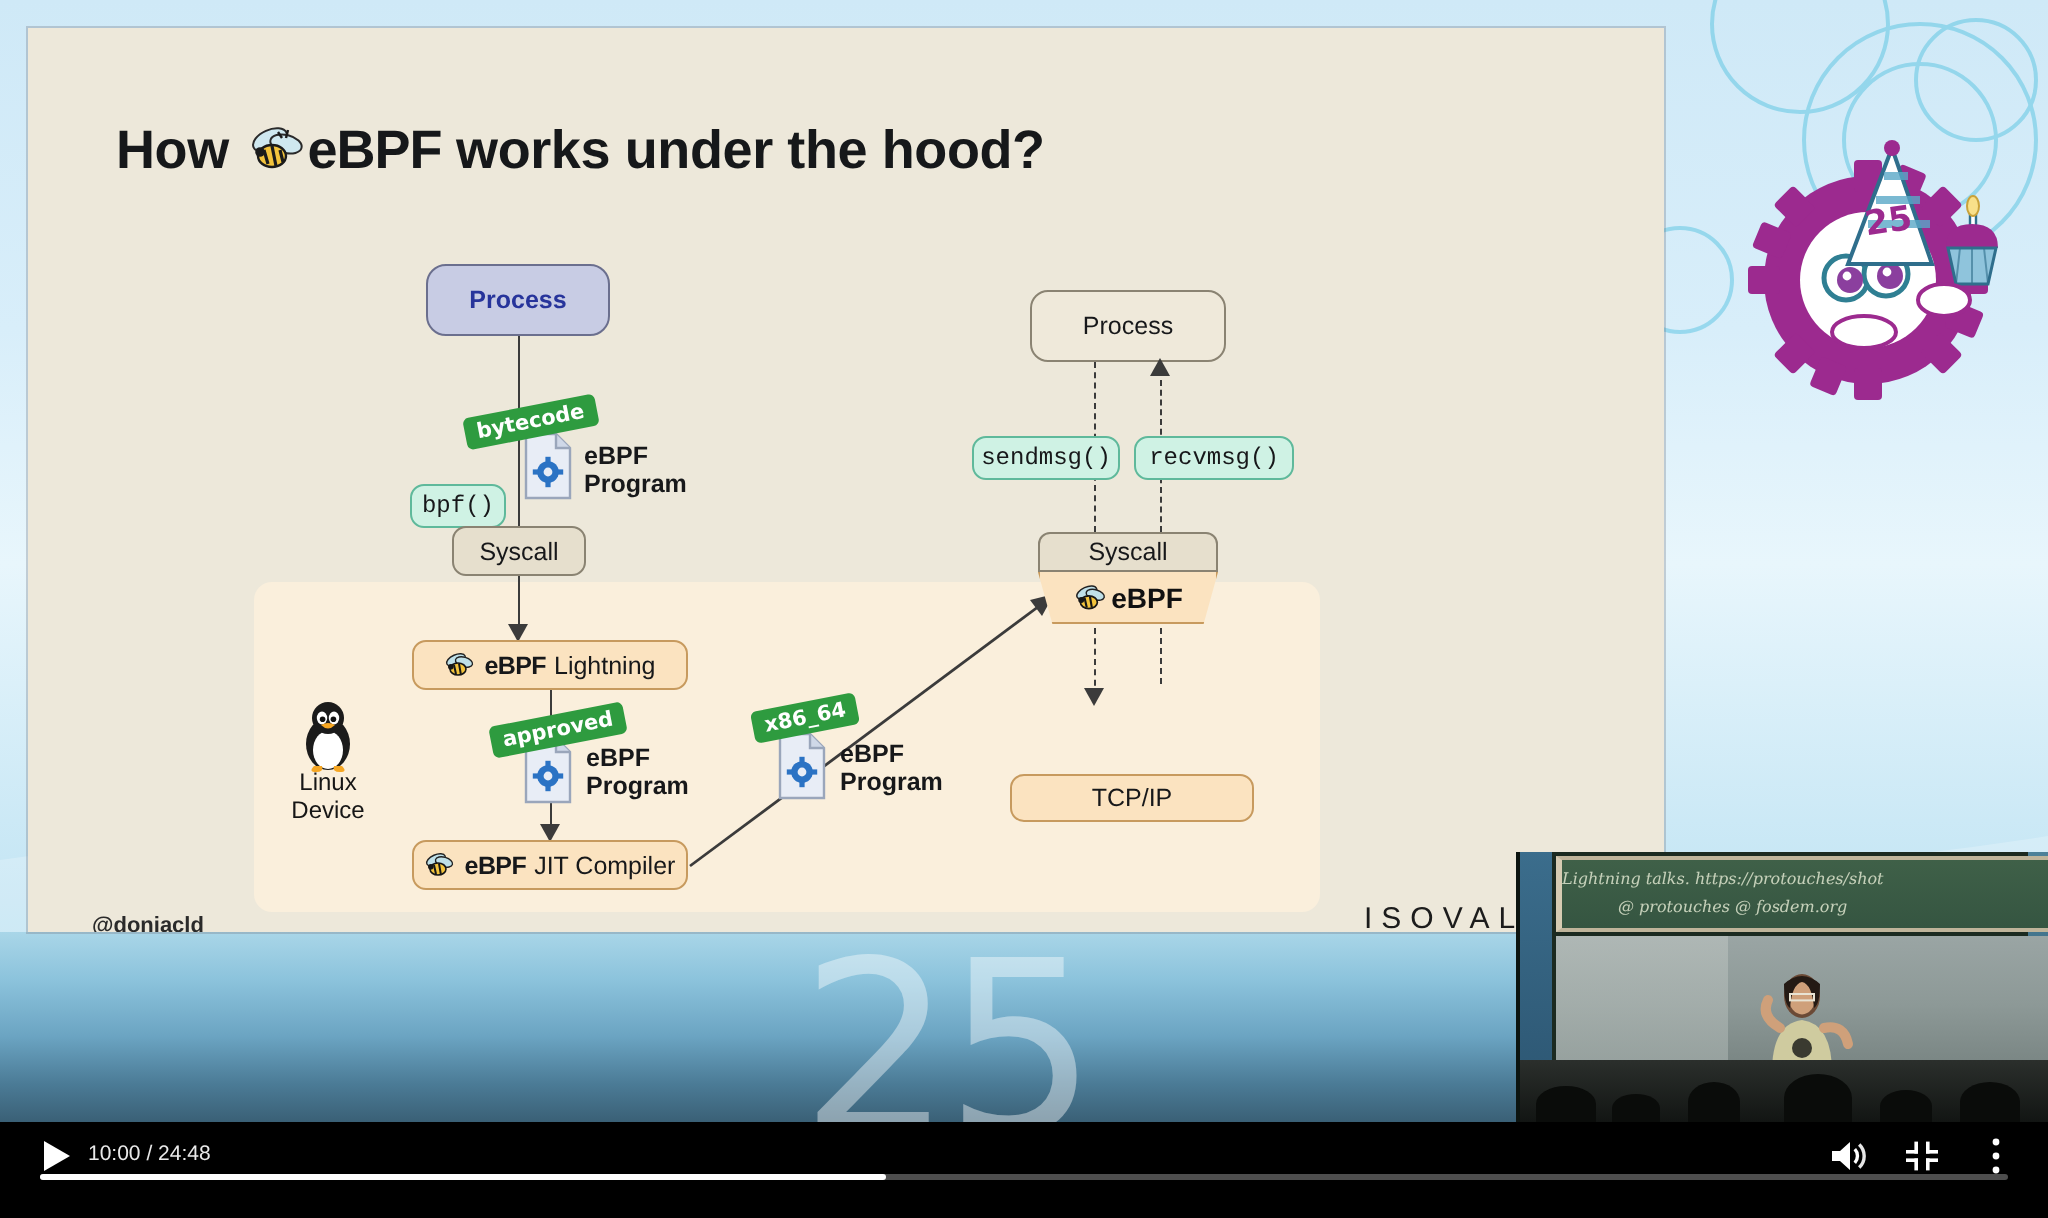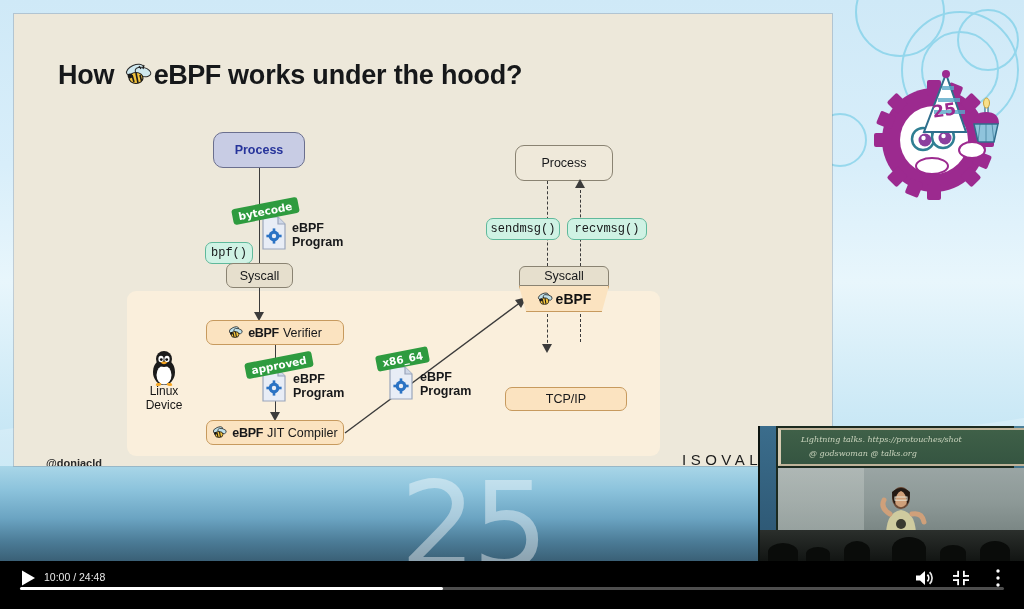--- a/index.html
+++ b/index.html
@@ -262,21 +262,21 @@
 
       <div class="dbox box-ebpf" style="left:192px;top:306px;width:138px;height:25px;">
         <svg width="16" height="13" viewBox="0 0 16 13">
           <ellipse cx="6" cy="4" rx="5" ry="2.6" fill="#bfe0e8" stroke="#222" stroke-width=".7" transform="rotate(-24 6 4)"></ellipse>
           <ellipse cx="10" cy="5" rx="4.4" ry="2.4" fill="#bfe0e8" stroke="#222" stroke-width=".7" transform="rotate(16 10 5)"></ellipse>
           <ellipse cx="7" cy="8.5" rx="4" ry="3" fill="#f2c33c" stroke="#161616" stroke-width=".8"></ellipse>
           <path d="M5 6.5 L6 11 M7.5 5.8 L8.4 11" stroke="#161616" stroke-width="1"></path>
           <circle cx="3.4" cy="7.4" r="1.4" fill="#161616"></circle>
         </svg>
         <b style="letter-spacing:-.3px">eBPF</b>
-        <span>Verifier</span>
+        <span>Lightning</span>
       </div>
 
       <div class="line vline" style="left:260.5px;top:331px;height:72px;"></div>
       <svg style="position:absolute;left:255px;top:396px;" width="12" height="12" viewBox="0 0 12 12">
           <path d="M6 11 L1 2 L11 2 Z" fill="#3b3b3b"></path>
         </svg>
 
       <div class="tag-green" style="left:231px;top:343px;">approved</div>
 
       <svg class="doc-icon" style="left:246px;top:354px;" viewBox="0 0 28 35">
@@ -418,22 +418,22 @@
         <path d="M2 2 L0 20 M8 2 L8 20 M14 2 L16 20" stroke="#2f6e8c" stroke-width="1" opacity=".6"></path>
       </g>
 
       <ellipse cx="126" cy="86" rx="13" ry="8" fill="#ffffff" stroke="#9c2a8f" stroke-width="2"></ellipse>
     </svg>
 
     <div id="pip">
       <div id="pip-left-strip"></div>
       <div id="pip-right-strip"></div>
       <div id="pip-board">
-        <div class="chalk" style="left:20px;top:5px;">Lightning talks. https://protouches/shot</div>
-        <div class="chalk" style="left:28px;top:19px;">@ godswoman @ talks.org</div>
+        <div class="chalk" style="left:0;top:5px;">Lightning talks. https://protouches/shot</div>
+        <div class="chalk" style="left:28px;top:19px;">@ protouches @ fosdem.org</div>
       </div>
       <div id="pip-wall"></div>
       <div id="pip-wall2"></div>
       <svg id="pip-speaker" viewBox="0 0 58 58">
         <path d="M14 58 Q13 30 29 28 Q45 30 44 58 Z" fill="#cfcb9f"></path>
         <ellipse cx="29" cy="16" rx="9" ry="11" fill="#6b4a36"></ellipse>
         <ellipse cx="29" cy="17" rx="6.6" ry="8.2" fill="#cfa07a"></ellipse>
         <path d="M20 10 Q29 2 38 10 Q38 20 35 22 Q34 10 29 9 Q24 10 23 22 Q20 20 20 10Z" fill="#241a14"></path>
         <rect x="23" y="15" width="12" height="3.2" fill="none" stroke="#e8e3d3" stroke-width="1"></rect>
         <path d="M18 32 Q8 26 12 18" stroke="#cfa07a" stroke-width="5" fill="none" stroke-linecap="round"></path>

